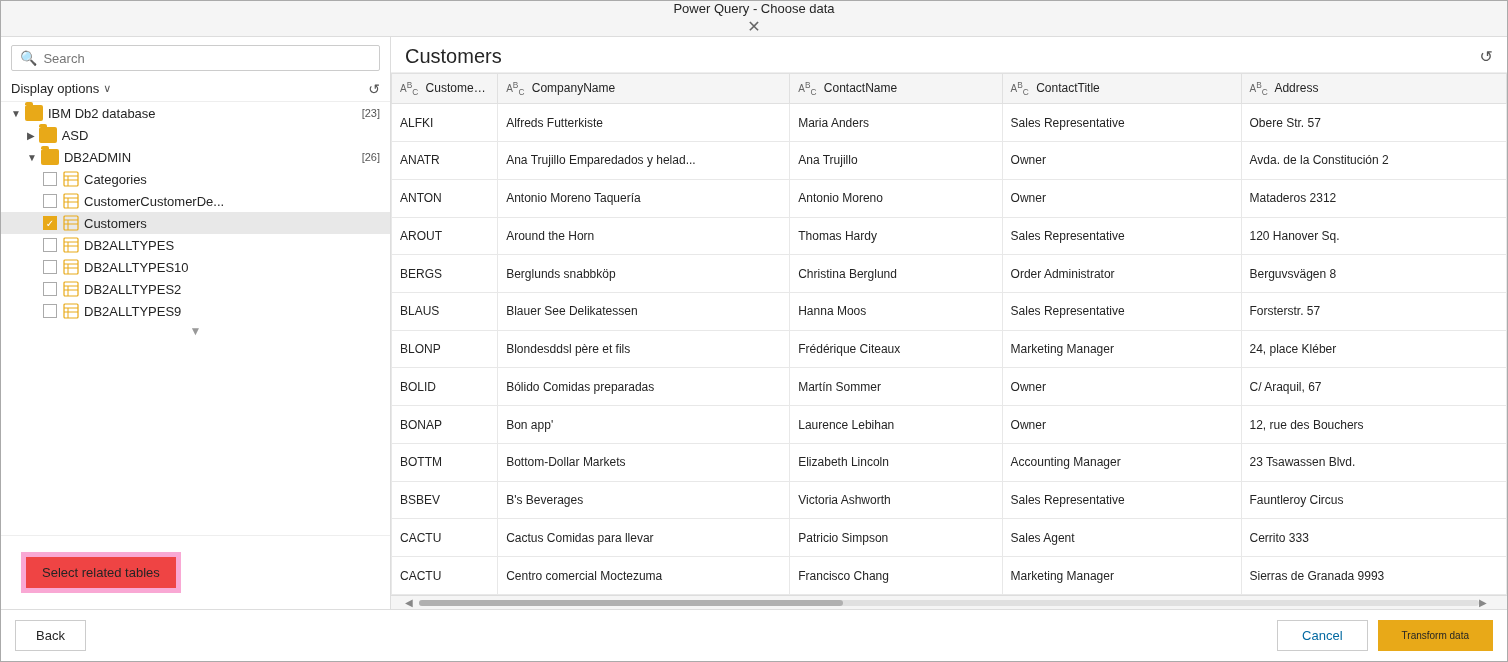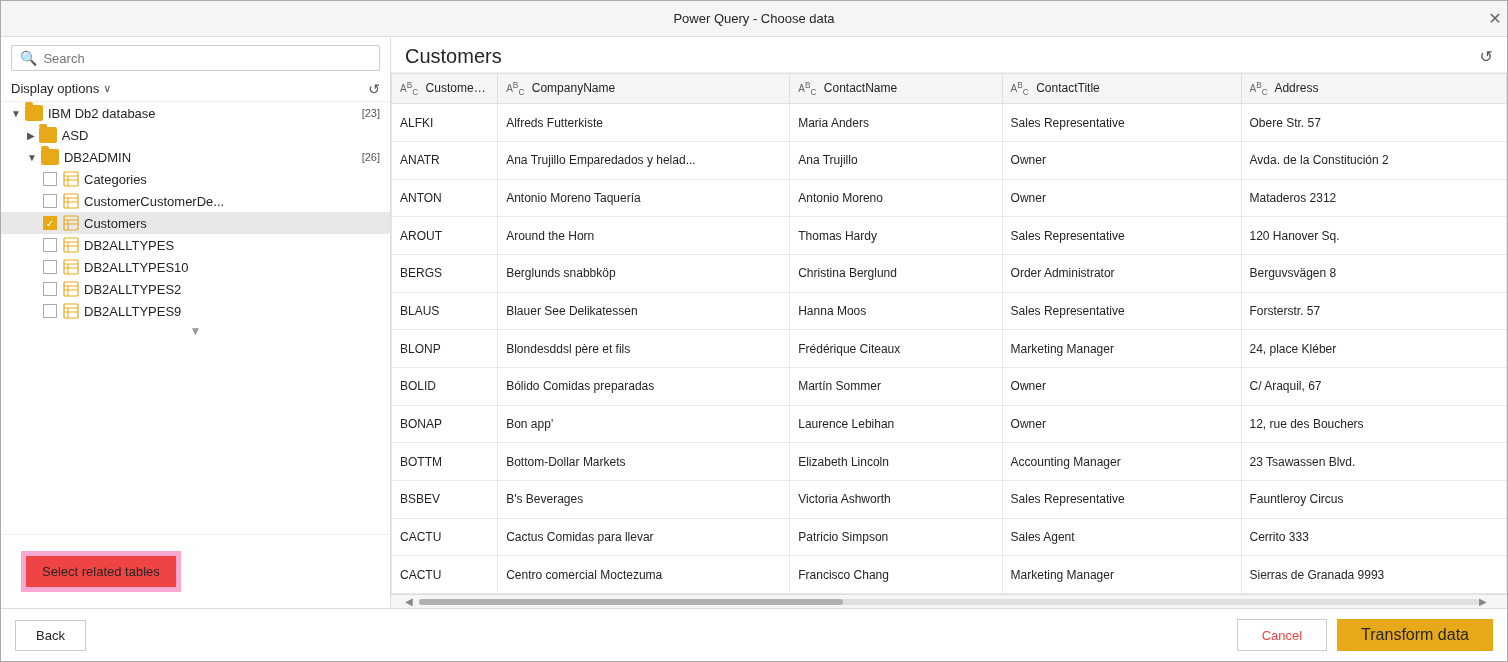--- a/index.html
+++ b/index.html
@@ -17,20 +17,21 @@
 
     .title-bar {
       display: flex;
       align-items: center;
       justify-content: space-between;
       background: #f5f5f5;
       border-bottom: 1px solid #ddd;
       padding: 0 0;
       height: 36px;
       flex-shrink: 0;
+      flex-direction: column;
     }
 
     .title-bar-title {
       font-size: 13px;
       font-weight: 400;
       color: #252525;
       flex: 1;
       text-align: center;
     }
 
@@ -317,30 +318,30 @@
       display: flex;
       gap: 10px;
     }
 
     .cancel-btn {
       padding: 7px 24px;
       border: 1px solid #ccc;
       background: #fff;
       cursor: pointer;
       font-size: 13px;
-      color: #ef4444;
+      color: #0369a1;
       margin-left: 45px;
     }
 
     .transform-btn {
       padding: 7px 24px;
       border: none;
       background: #e8a918;
       cursor: pointer;
-      font-size: 16px;
+      font-size: 10px;
       color: #252525;
       font-weight: 500;
     }
 
     .h-scrollbar {
       height: 14px;
       background: #f5f5f5;
       border-top: 1px solid #ddd;
       display: flex;
       align-items: center;

